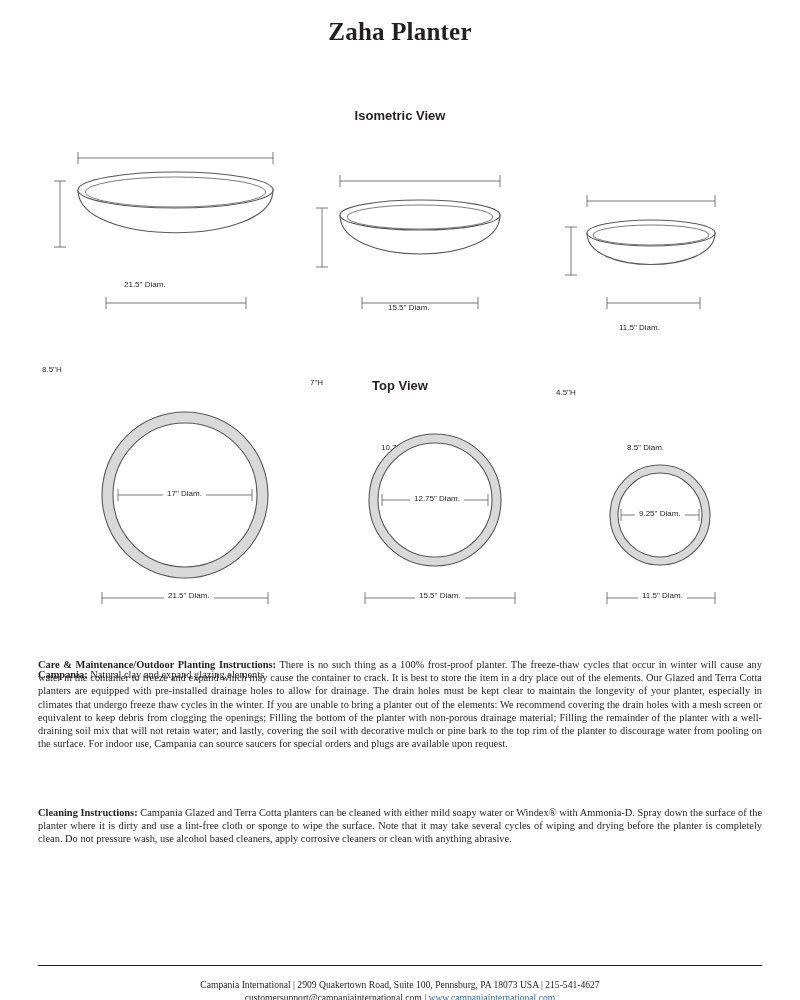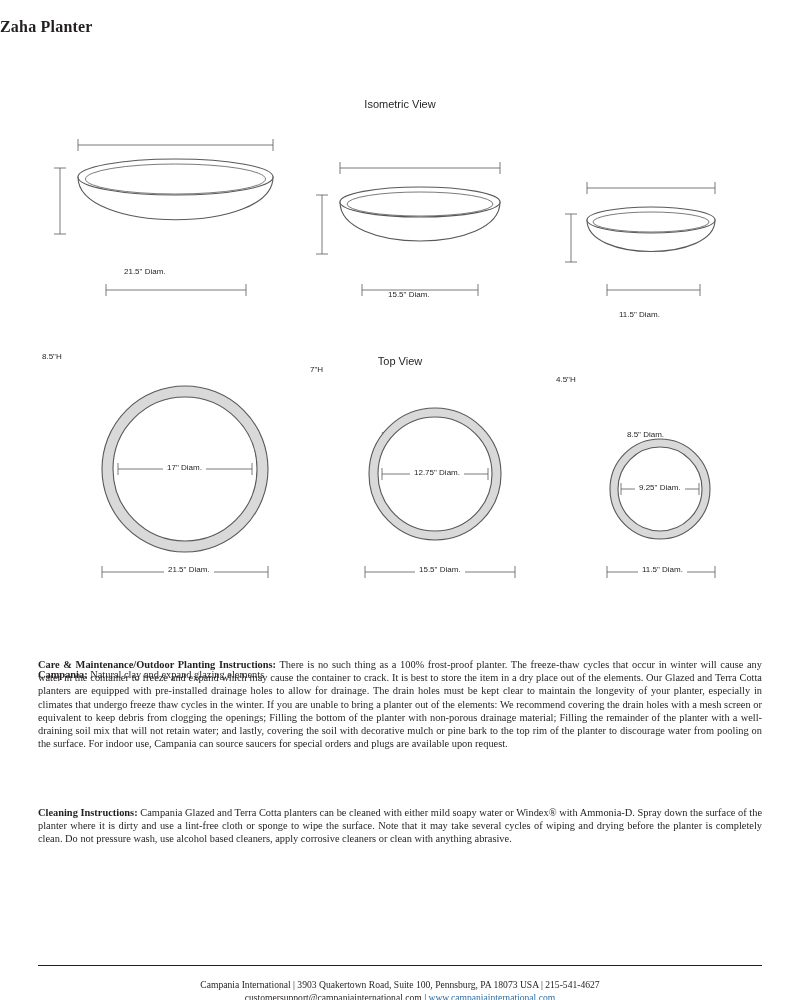--- a/index.html
+++ b/index.html
@@ -15,31 +15,32 @@
     color: #231f20;
     overflow: hidden;
   }
   .page {
     position: relative;
     width: 800px;
     height: 1000px;
     box-sizing: border-box;
   }
   .title {
+    text-align: center;
     font-family: "Liberation Serif", serif;
     font-weight: bold;
-    font-size: 16px;
+    font-size: 25px;
     letter-spacing: 0.2px;
     margin: 18px 0 2px 0;
   }
   .section-heading {
     text-align: center;
     font-family: "Liberation Sans", sans-serif;
-    font-weight: normal;
-    font-size: 11px;
+    font-weight: bold;
+    font-size: 13px;
   }
   #iso-heading { margin-top: 62px; }
   #top-heading { margin-top: 0; }
 
   .iso-row {
     position: relative;
     width: 800px;
     height: 210px;
     margin-top: 12px;
   }
@@ -158,21 +159,21 @@
       <line x1="10" y1="140" x2="22" y2="140" stroke="#58595b" stroke-width="0.8"></line>
       <line x1="52" y1="168" x2="145" y2="168" stroke="#58595b" stroke-width="0.8"></line>
       <line x1="52" y1="162" x2="52" y2="174" stroke="#58595b" stroke-width="0.8"></line>
       <line x1="145" y1="162" x2="145" y2="174" stroke="#58595b" stroke-width="0.8"></line>
     </svg>
     <div class="dim-label" style="left:619px; top:188px;">11.5" Diam.</div>
     <div class="dim-label" style="left:556px; top:253px;">4.5"H</div>
     <div class="dim-label" style="left:627px; top:308px;">8.5" Diam.</div>
   </div>
 
-  <div class="section-heading" id="top-heading" style="margin-top:23px;">Top View</div>
+  <div class="section-heading" id="top-heading" style="margin-top:33px;">Top View</div>
 
   <div class="top-row">
 
     <svg width="270" height="215" viewBox="0 0 270 215" style="position:absolute; left:80px; top:0;">
       <circle cx="105" cy="90" r="83" fill="#d9d9d9" stroke="#58595b" stroke-width="1.1"></circle>
       <circle cx="105" cy="90" r="72" fill="#ffffff" stroke="#58595b" stroke-width="1.1"></circle>
       <line x1="38" y1="90" x2="172" y2="90" stroke="#58595b" stroke-width="0.8"></line>
       <line x1="38" y1="84" x2="38" y2="96" stroke="#58595b" stroke-width="0.8"></line>
       <line x1="172" y1="84" x2="172" y2="96" stroke="#58595b" stroke-width="0.8"></line>
       <line x1="22" y1="193" x2="188" y2="193" stroke="#58595b" stroke-width="0.8"></line>
@@ -216,19 +217,19 @@
   <div class="body-text" style="top:640px;">
     <b>Care &amp; Maintenance/Outdoor Planting Instructions:</b><span> There is no such thing as a 100% frost-proof planter. The freeze-thaw cycles that occur in winter will cause any water in the container to freeze and expand which may cause the container to crack. It is best to store the item in a dry place out of the elements. Our Glazed and Terra Cotta planters are equipped with pre-installed drainage holes to allow for drainage. The drain holes must be kept clear to maintain the longevity of your planter, especially in climates that undergo freeze thaw cycles in the winter. If you are unable to bring a planter out of the elements: We recommend covering the drain holes with a mesh screen or equivalent to keep debris from clogging the openings; Filling the bottom of the planter with non-porous drainage material; Filling the remainder of the planter with a well-draining soil mix that will not retain water; and lastly, covering the soil with decorative mulch or pine bark to the top rim of the planter to discourage water from pooling on the surface. For indoor use, Campania can source saucers for special orders and plugs are available upon request.</span>
   </div>
 
   <div class="body-text" style="top:788px;">
     <b>Cleaning Instructions:</b><span> Campania Glazed and Terra Cotta planters can be cleaned with either mild soapy water or Windex® with Ammonia-D. Spray down the surface of the planter where it is dirty and use a lint-free cloth or sponge to wipe the surface. Note that it may take several cycles of wiping and drying before the planter is completely clean. Do not pressure wash, use alcohol based cleaners, apply corrosive cleaners or clean with anything abrasive.</span>
   </div>
 
   <div class="footer-rule"></div>
   <div class="footer">
-    <div>Campania International | 3903 Quakertown Road, Suite 100, Pennsburg, PA 18073 USA | 215-541-4627</div>
+    <div>Campania International | 2909 Quakertown Road, Suite 100, Pennsburg, PA 18073 USA | 215-541-4627</div>
     <div>
       <span>customersupport@campaniainternational.com</span><span> | </span><a href="#">www.campaniainternational.com</a>
     </div>
   </div>
 
 </div>
 
 </body></html>

